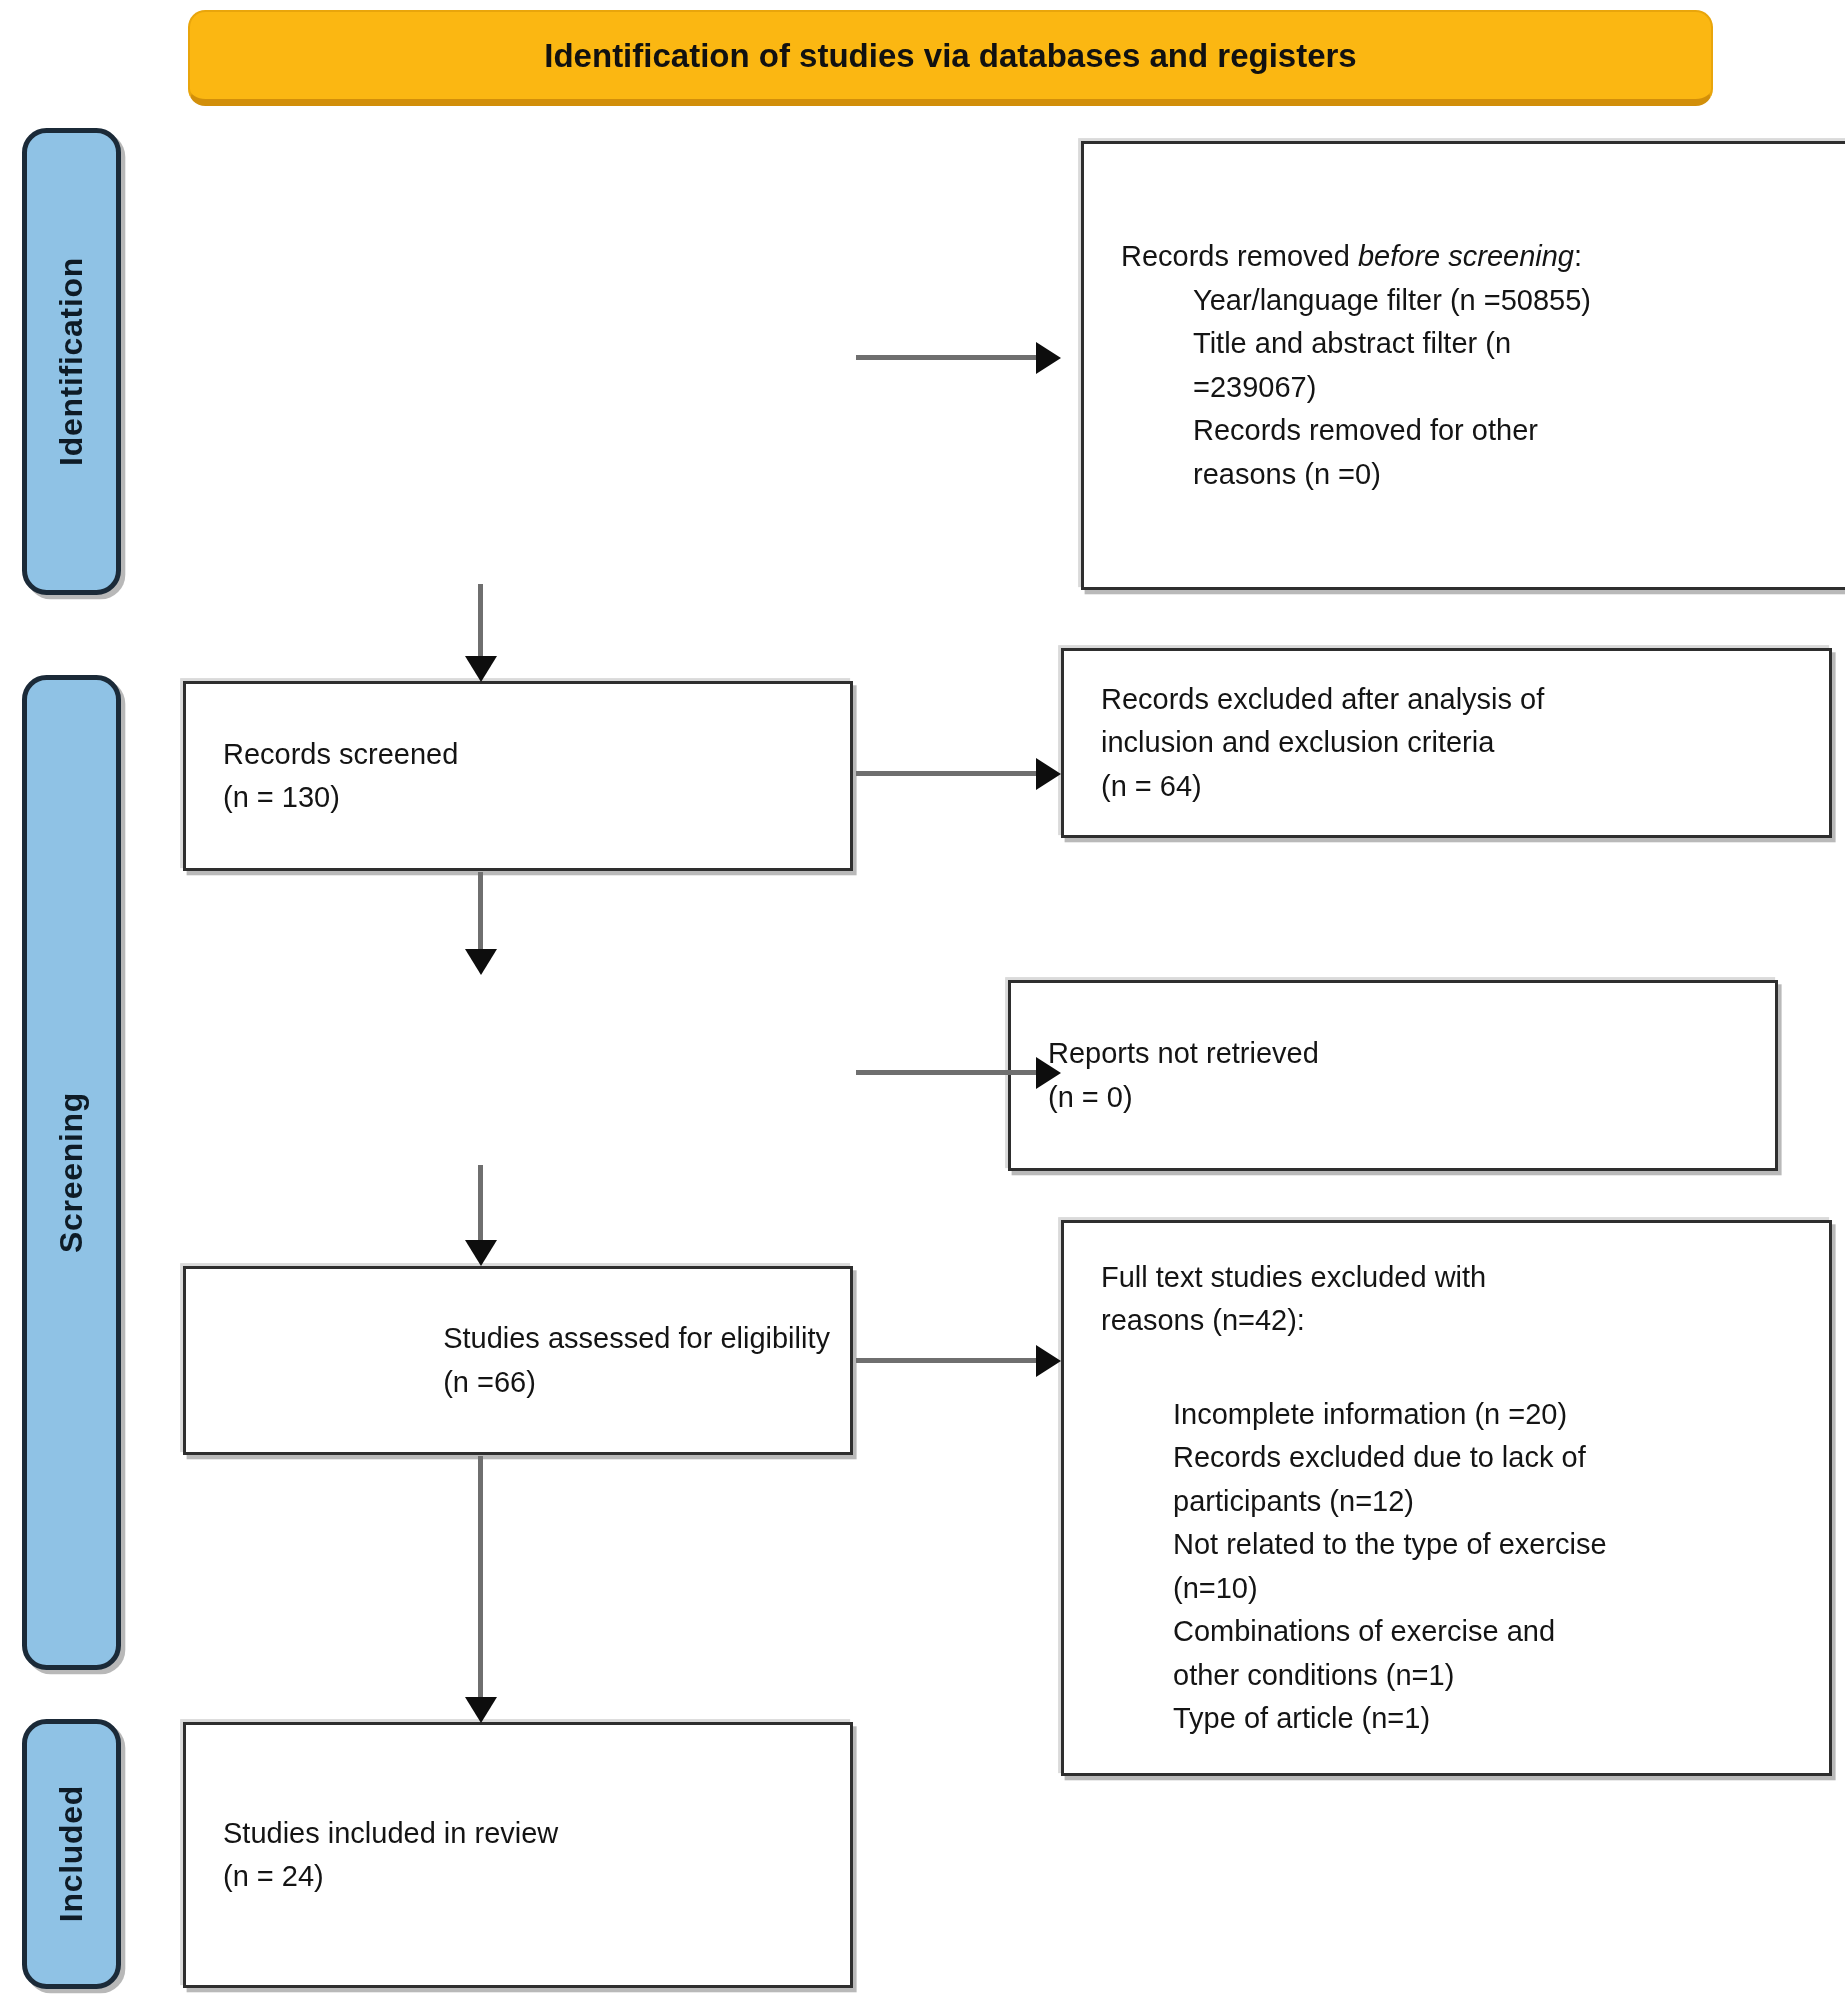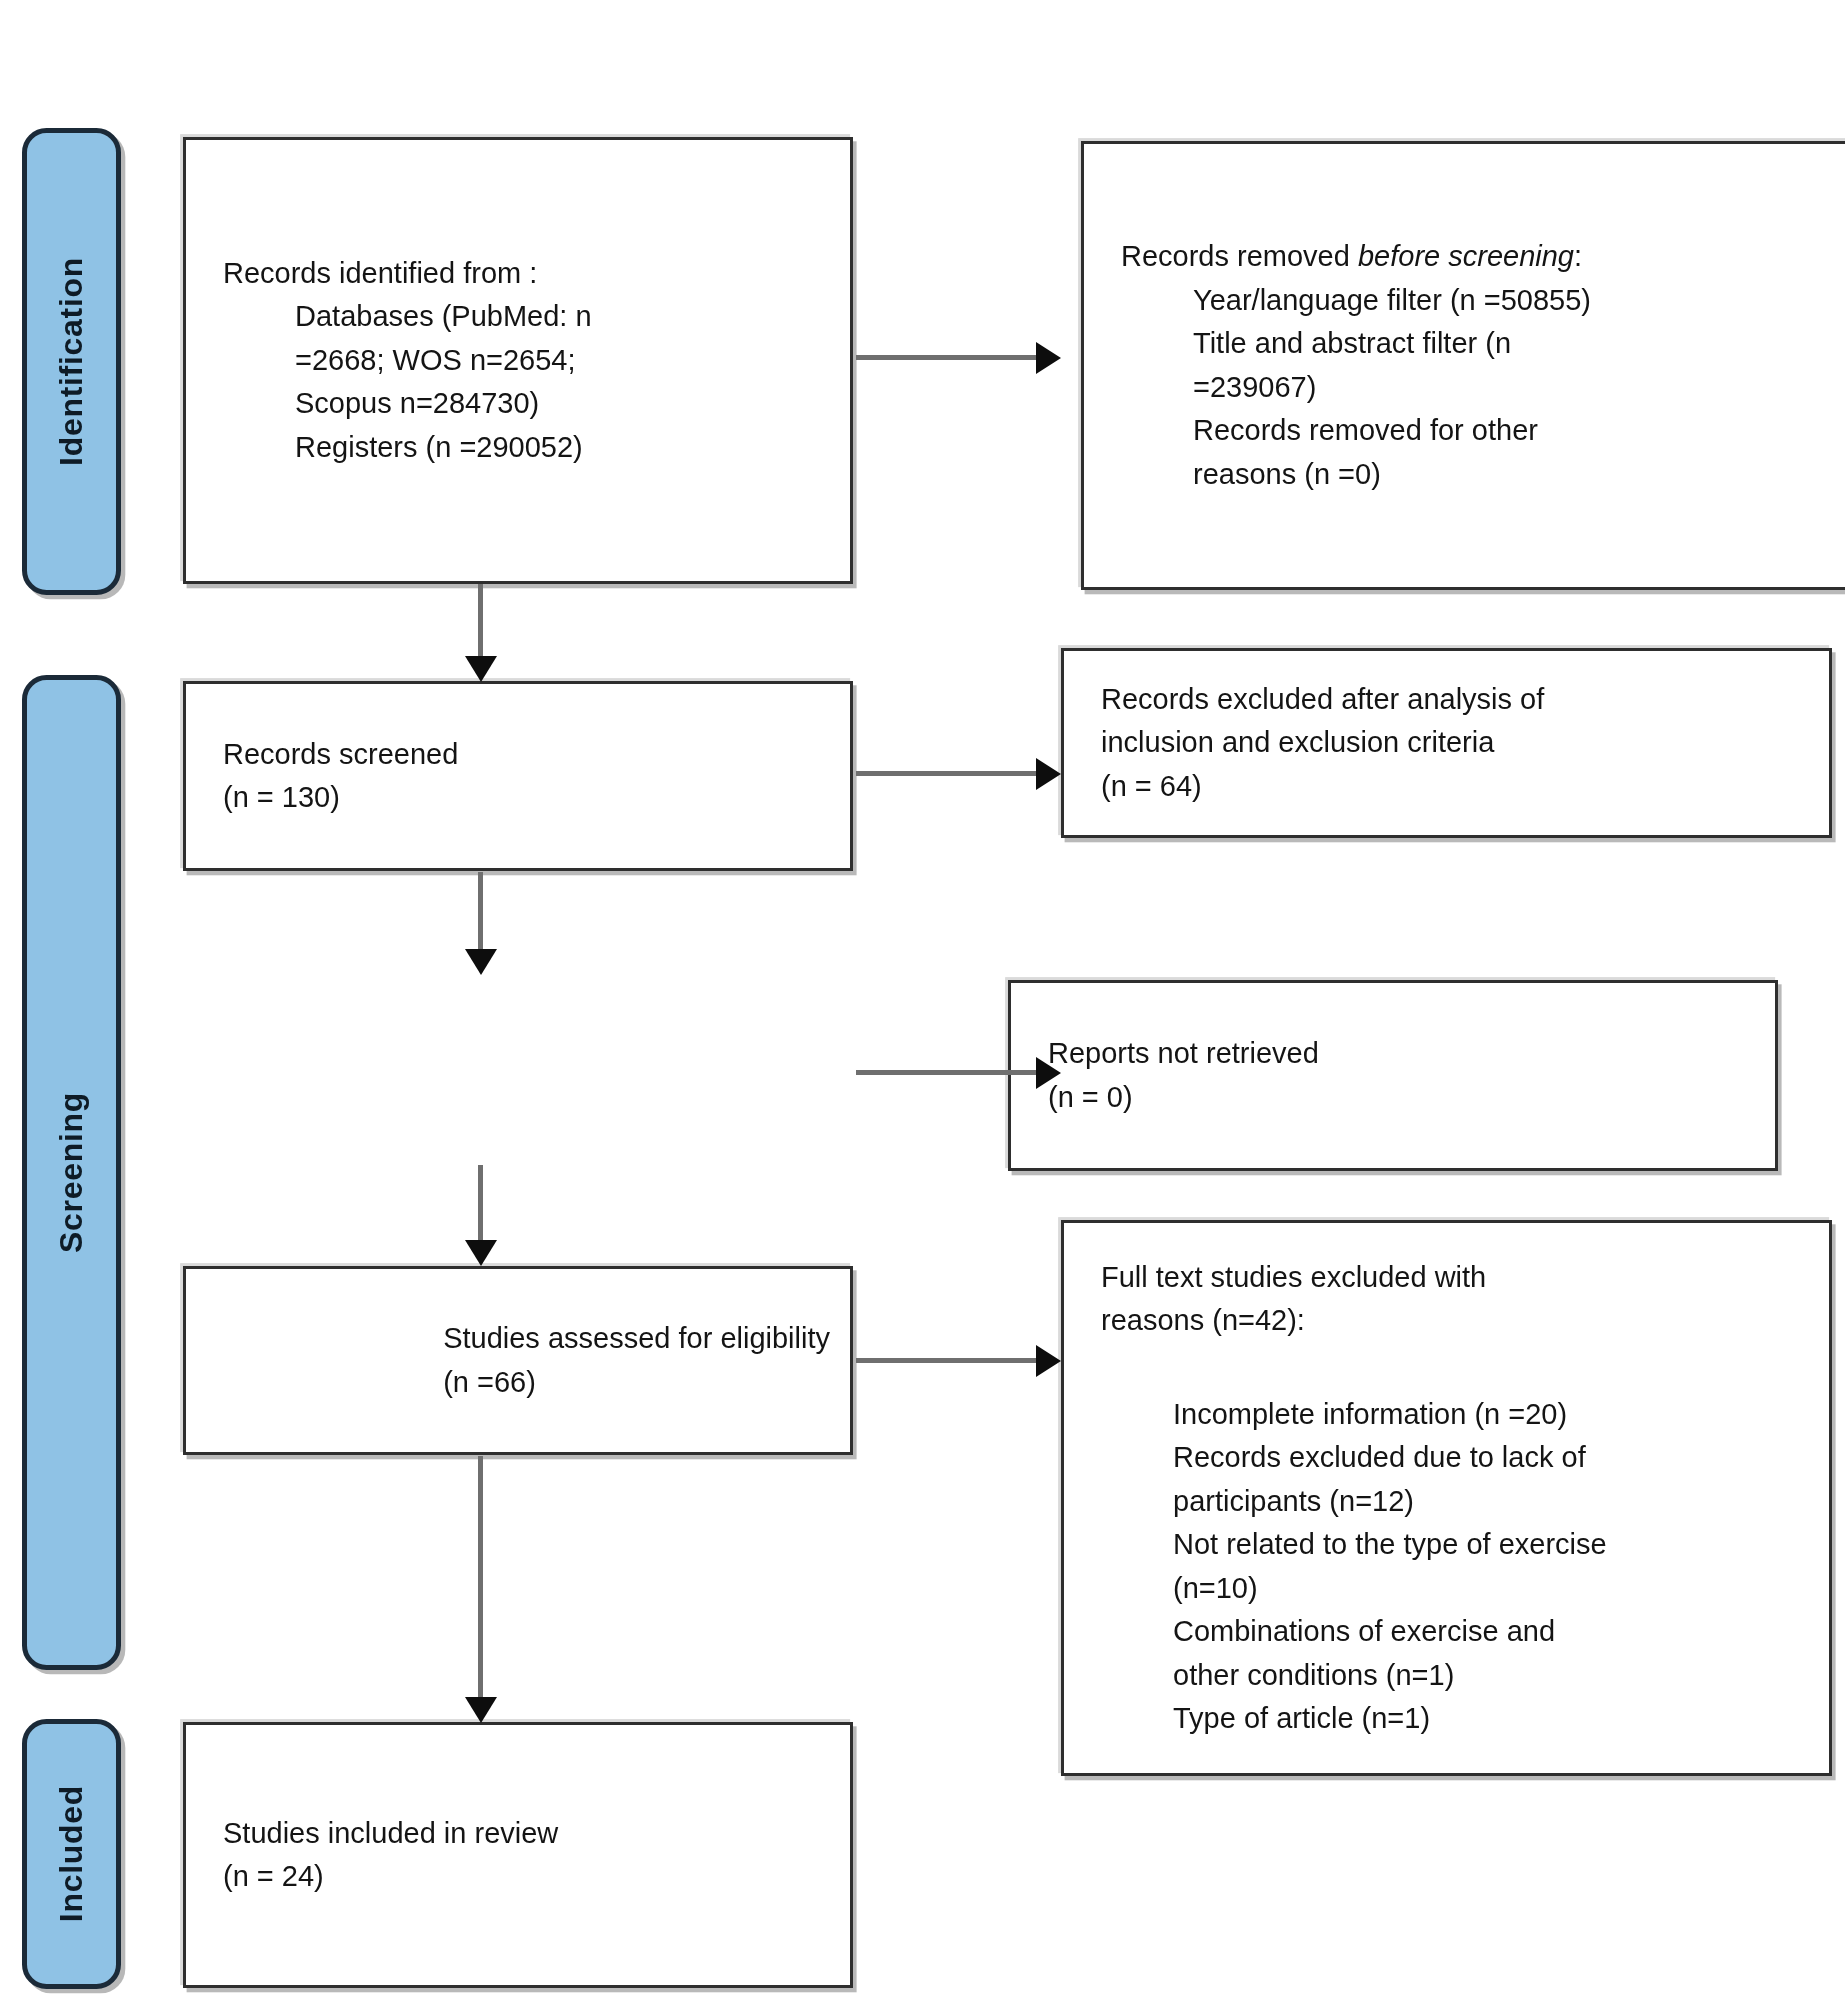--- a/index.html
+++ b/index.html
@@ -76,38 +76,34 @@
   #arrow-h1 { left:856px; top:355px;  width:181px; }
   #arrow-h2 { left:856px; top:771px; width:181px; }
   #arrow-h3 { left:856px; top:1070px; width:181px; }
   #arrow-h4 { left:856px; top:1358px; width:181px; }
 </style>
 </head>
 <body>
 
 <div id="page">
 
+  <div class="banner">
+    <span>Identification of studies via databases and registers</span>
+  </div>
 
   <div class="stage" id="stage-identification">
     <span>Identification</span>
   </div>
   <div class="stage" id="stage-screening">
     <span>Screening</span>
   </div>
   <div class="stage" id="stage-included">
     <span>Included</span>
   </div>
 
-  <div class="box" id="box-records-identified">
-    <div>Records identified from :</div>
-    <div class="pre indent">Databases (PubMed: n
-=2668; WOS n=2654;
-Scopus n=284730)
-Registers (n =290052)</div>
-  </div>
 
   <div class="box" id="box-records-removed">
     <div>
       <span>Records removed </span><span class="italic">before screening</span><span>:</span>
     </div>
     <div class="pre indent">Year/language filter (n =50855)
 Title and abstract filter (n
 =239067)
 Records removed for other
 reasons (n =0)</div>

